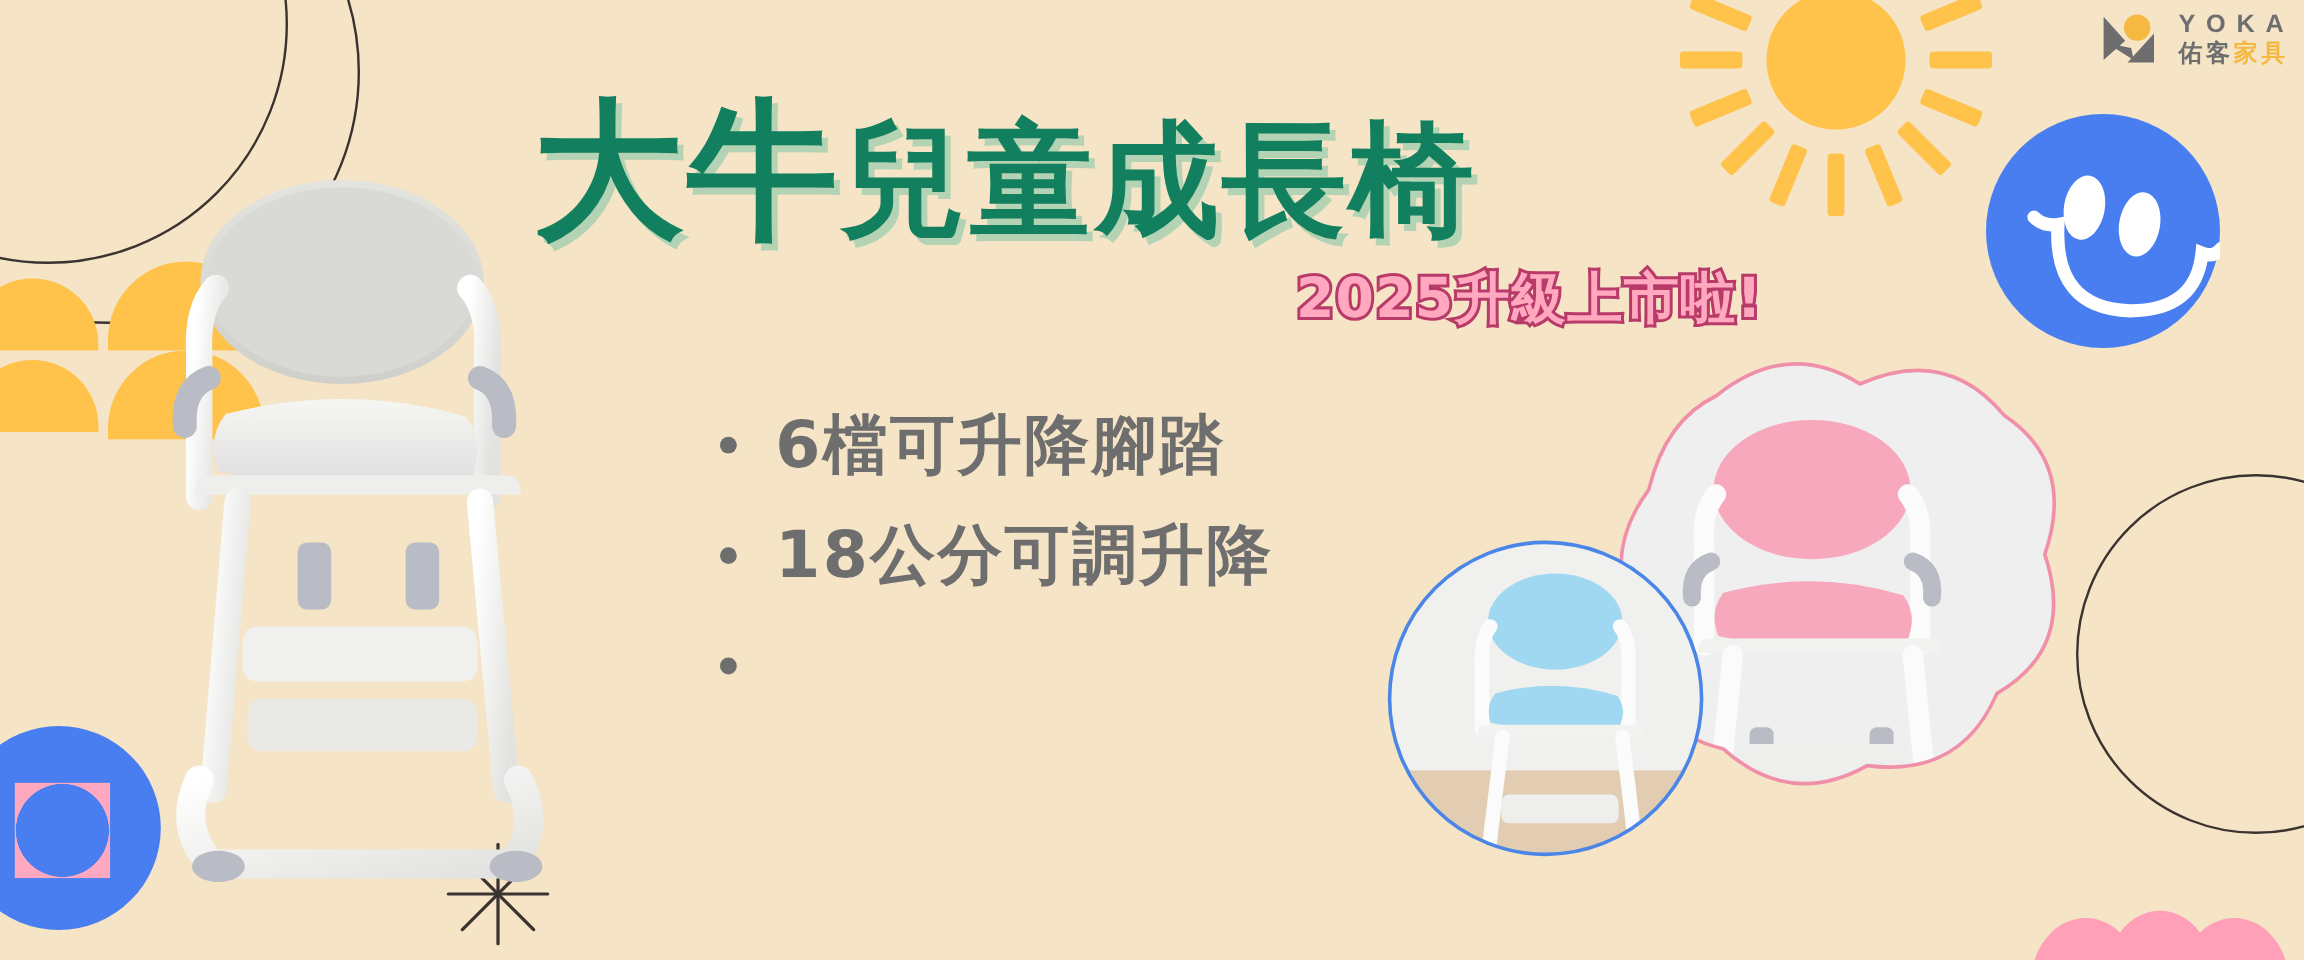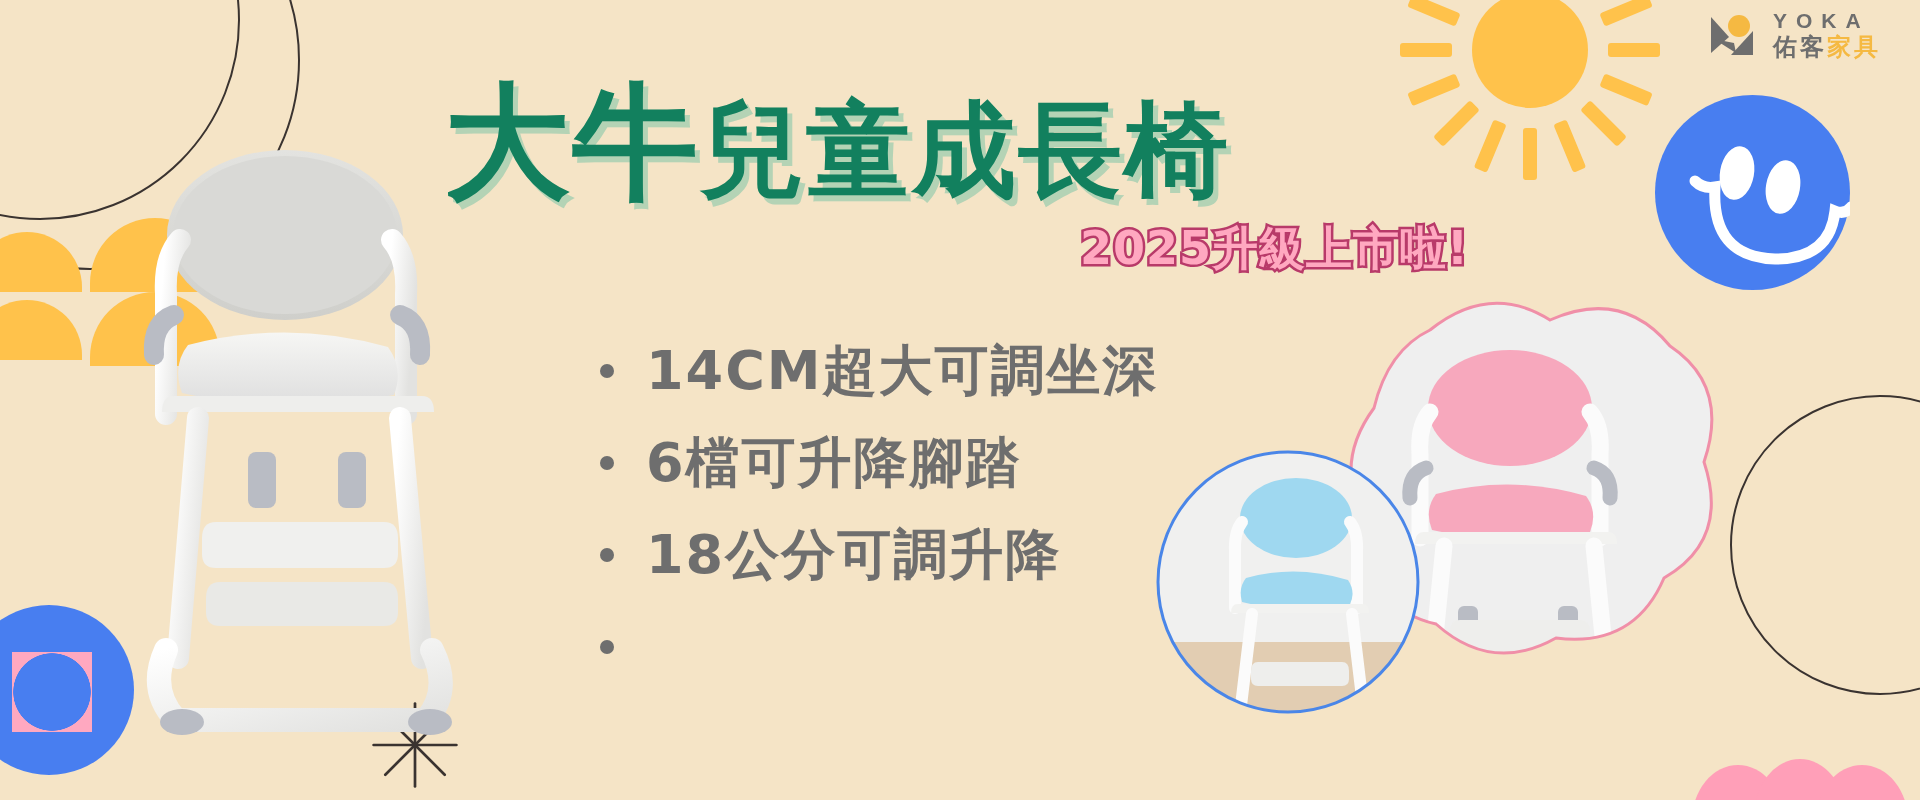--- a/index.html
+++ b/index.html
@@ -103,28 +103,28 @@
     color:#6e6e6e;
     letter-spacing:2px;
     font-family:"DejaVu Sans","Liberation Sans",sans-serif;
   }
   #feature-list li .dot {
     width:14px; height:14px; border-radius:50%;
     background:#6e6e6e; margin-right:32px; flex:none;
   }
 
   
-  #logo { position:absolute; right:39px; top:10px; display:flex; align-items:center; gap:17px; }
+  #logo { position:absolute; right:8px; top:10px; display:flex; align-items:flex-start; gap:17px; }
   #logo-mark { width:48px; height:44px; flex:none; position:relative; }
   #logo-text { display:flex; flex-direction:column; line-height:1; }
   #logo-yoka {
     font-size:21px; font-weight:bold; color:#6e6e6e;
     letter-spacing:9px; margin-bottom:4px;
   }
-  #logo-cn { font-size:24px; font-weight:bold; letter-spacing:3px; white-space:nowrap; }
+  #logo-cn { font-size:20px; font-weight:bold; letter-spacing:3px; white-space:nowrap; }
   #logo-cn .g { color:#6e6e6e; }
   #logo-cn .y { color:#f5b942; }
 </style>
 </head>
 <body>
 
 <div id="banner">
 
   <div class="deco ring" id="ring-outer"></div>
   <div class="deco ring" id="ring-inner"></div>
@@ -281,24 +281,20 @@
 
   <div id="headline">
     <span class="big">大牛</span><span>兒童成長椅</span>
   </div>
 
   <div id="subhead">2025升級上市啦!</div>
 
   <ul id="feature-list">
     <li>
       <span class="dot"></span>
-      <span>14CM超大可調坐深</span>
-    </li>
-    <li>
-      <span class="dot"></span>
       <span>6檔可升降腳踏</span>
     </li>
     <li>
       <span class="dot"></span>
       <span>18公分可調升降</span>
     </li>
     <li>
       <span class="dot"></span>
     </li>
   </ul>

